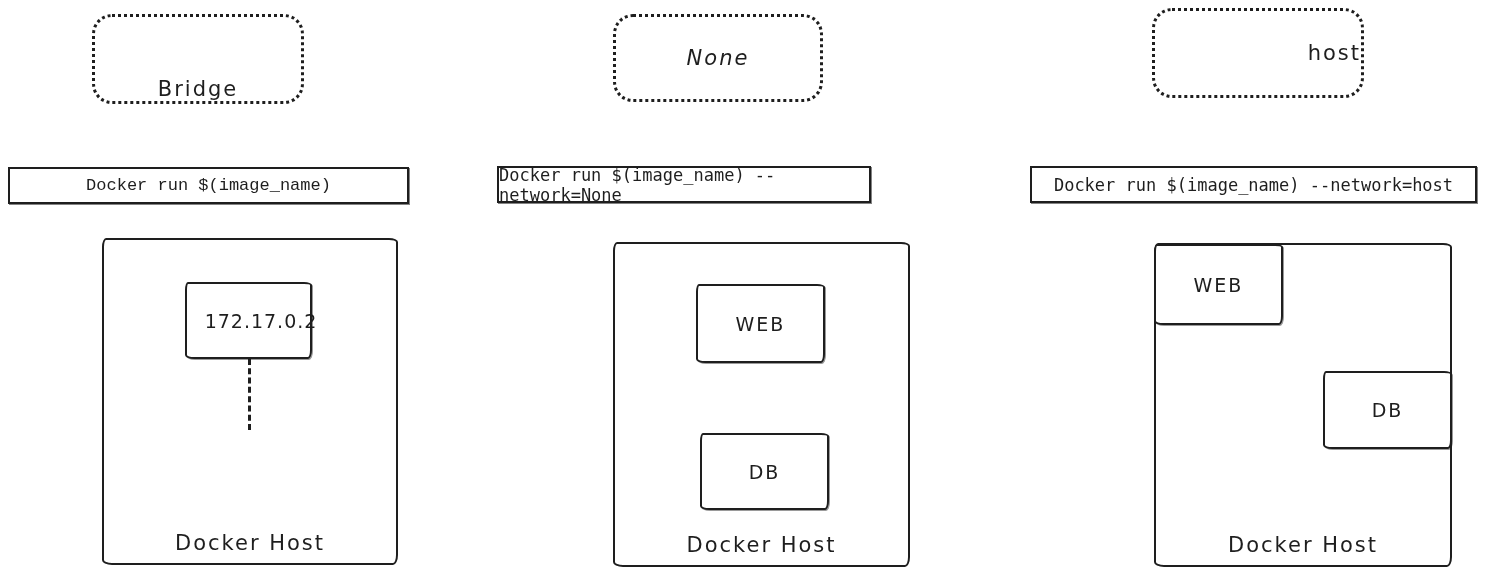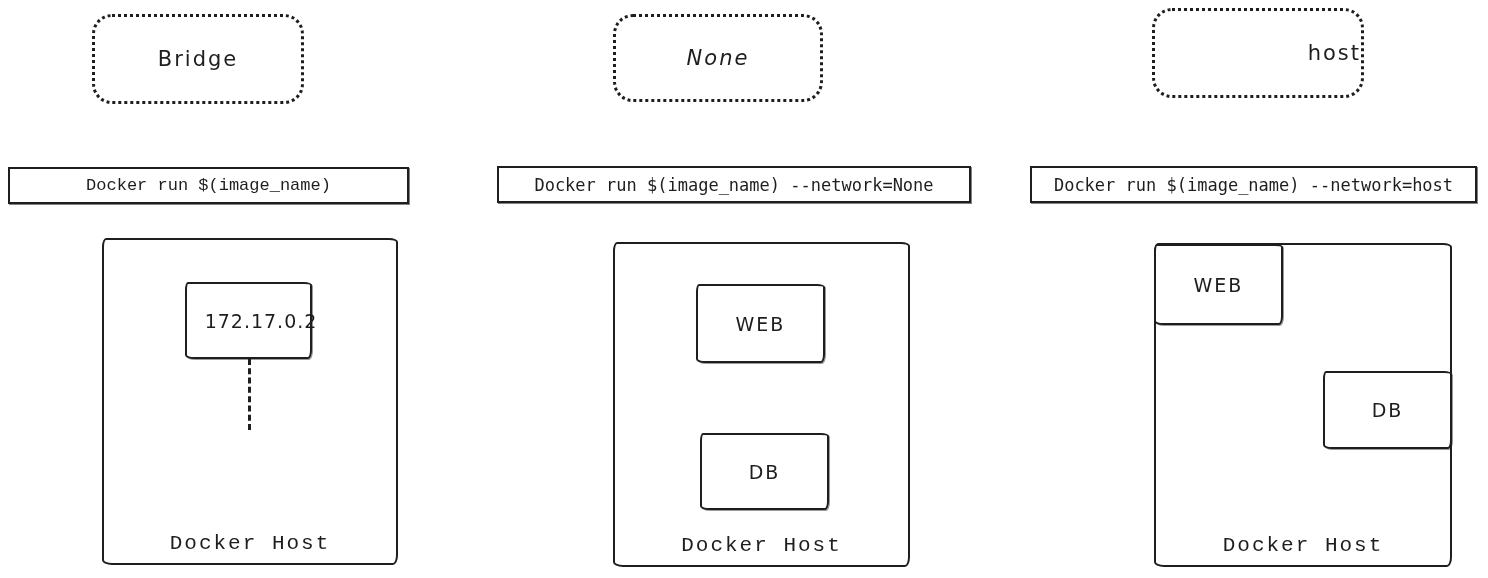--- a/index.html
+++ b/index.html
@@ -72,36 +72,35 @@
     box-shadow: 1px 1px 0 rgba(30,30,30,.45);
   }
 
   .hostlabel {
     position: absolute;
     left: 0;
     right: 0;
     bottom: 8px;
     text-align: center;
     font-size: 21px;
-    font-family: Liberation Mono, monospace;
   }
 
   .connector {
     position: absolute;
     width: 0;
     border-left: 3px dashed var(--stroke);
   }
 </style>
 </head>
 <body>
 
 <div class="stage">
 
   <div>
-    <div class="abs badge hand" style="left:92px; top:14px; width:212px; height:90px;">
+    <div class="abs badge hand" style="left:92px; top:14px; width:212px; height:90px;align-items:flex-end;">
       <span>Bridge</span>
     </div>
 
     <div class="abs cmd mono" style="left:8px; top:167px; width:401px; height:37px;font-family:Liberation Mono, monospace;">
       <span>Docker run $(image_name)</span>
     </div>
 
     <div class="hostbox" style="left:62px; top:238px; width:296px; height:327px;">
 
       <div class="cbox hand" style="left:81px; top:42px; width:127px; height:77px; letter-spacing:1px;padding-left:25px;">
@@ -113,21 +112,21 @@
 
       <div class="hostlabel hand">Docker Host</div>
     </div>
   </div>
 
   <div>
     <div class="abs badge hand" style="left:613px; top:14px; width:210px; height:88px; font-style:italic;">
       <span>None</span>
     </div>
 
-    <div class="abs cmd mono" style="left:497px; top:166px; width:474px; height:37px;">
+    <div class="abs cmd mono" style="left:497px; top:166px; width:374px; height:37px;">
       <span>Docker run $(image_name) --network=None</span>
     </div>
 
     <div class="hostbox" style="left:573px; top:242px; width:297px; height:325px;">
 
       <div class="cbox hand" style="left:81px; top:40px; width:129px; height:79px;">
         <span>WEB</span>
       </div>
 
       <div class="cbox hand" style="left:85px; top:189px; width:129px; height:77px;">

